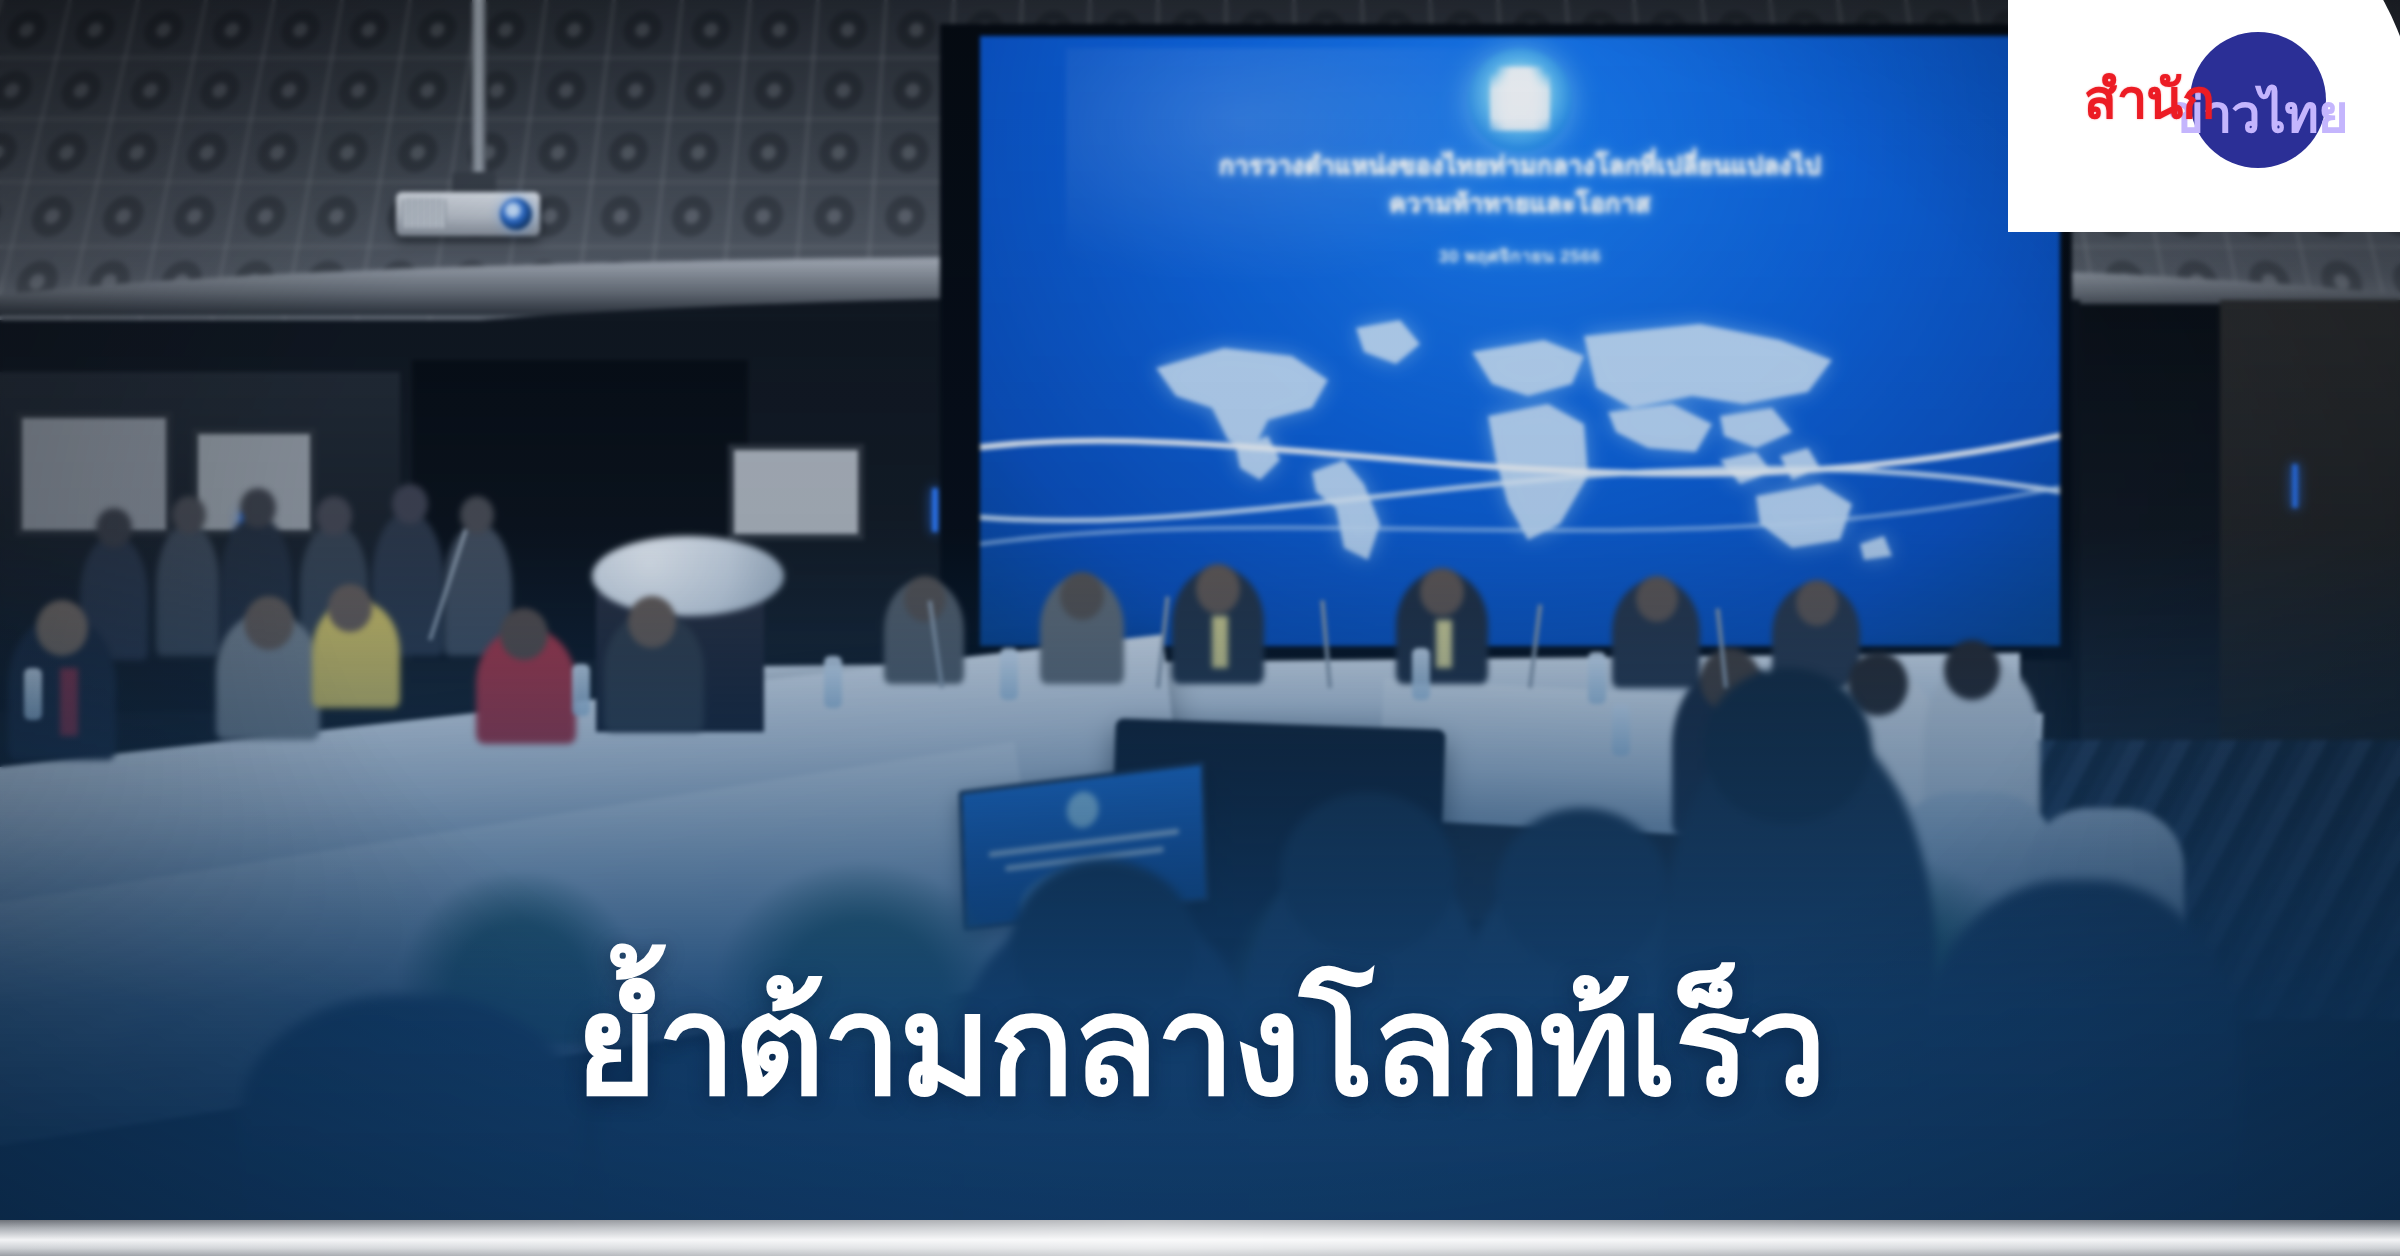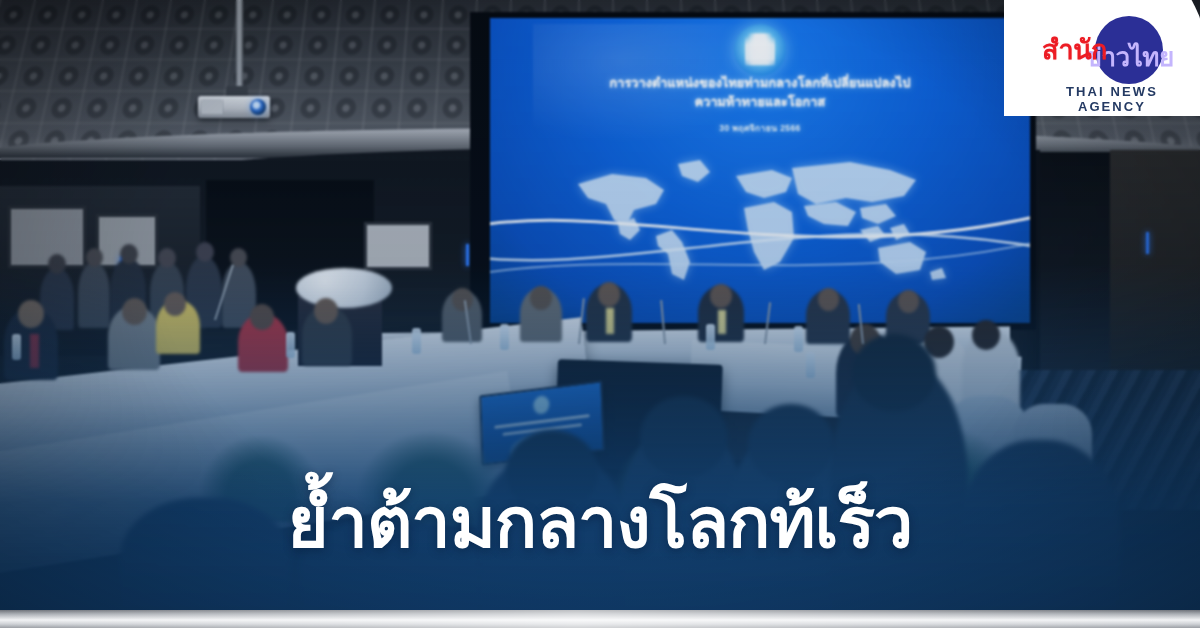--- a/index.html
+++ b/index.html
@@ -511,19 +511,18 @@
 
   <div class="logo-badge">
     <div class="sheet"></div>
     <div class="logo-inner">
       <div class="logo-row">
         <span class="logo-red">สำนัก</span>
         <span class="logo-circle">
           <span>ข่าวไทย</span>
         </span>
       </div>
-      <div class="logo-sub">THAI NEWS AGENCY</div>
     </div>
   </div>
 
   <div class="bottom-bar"></div>
 
 </div>
 
 </body></html>

